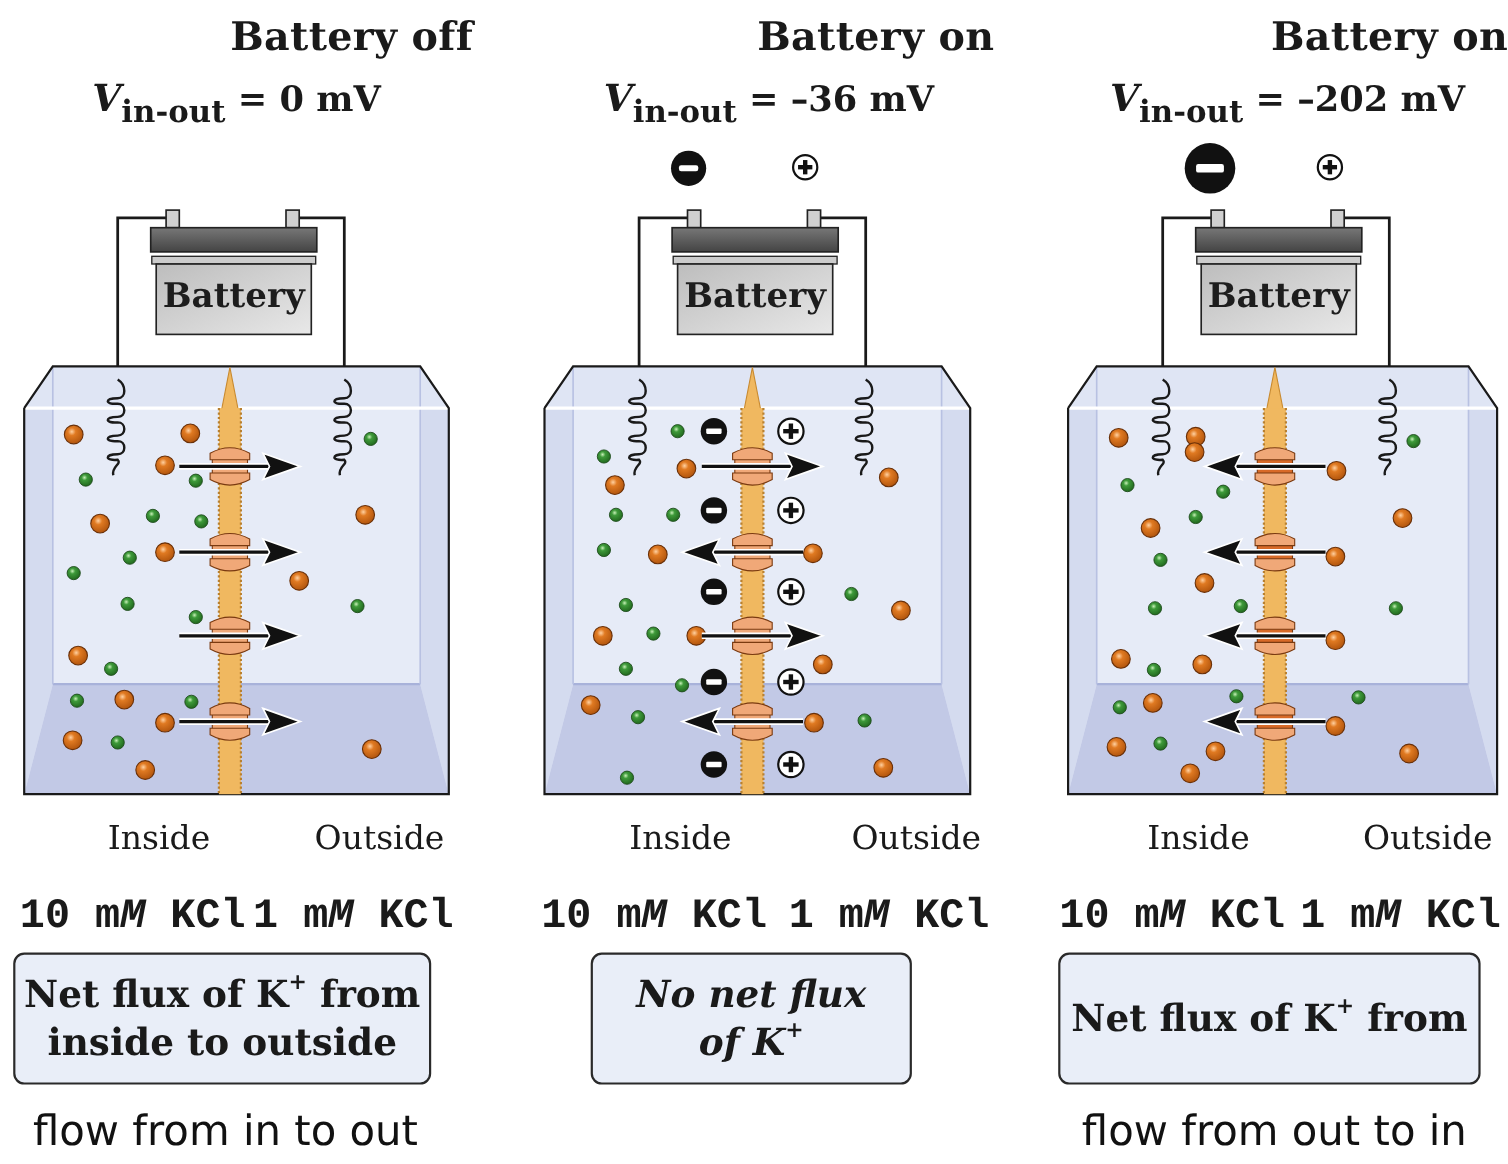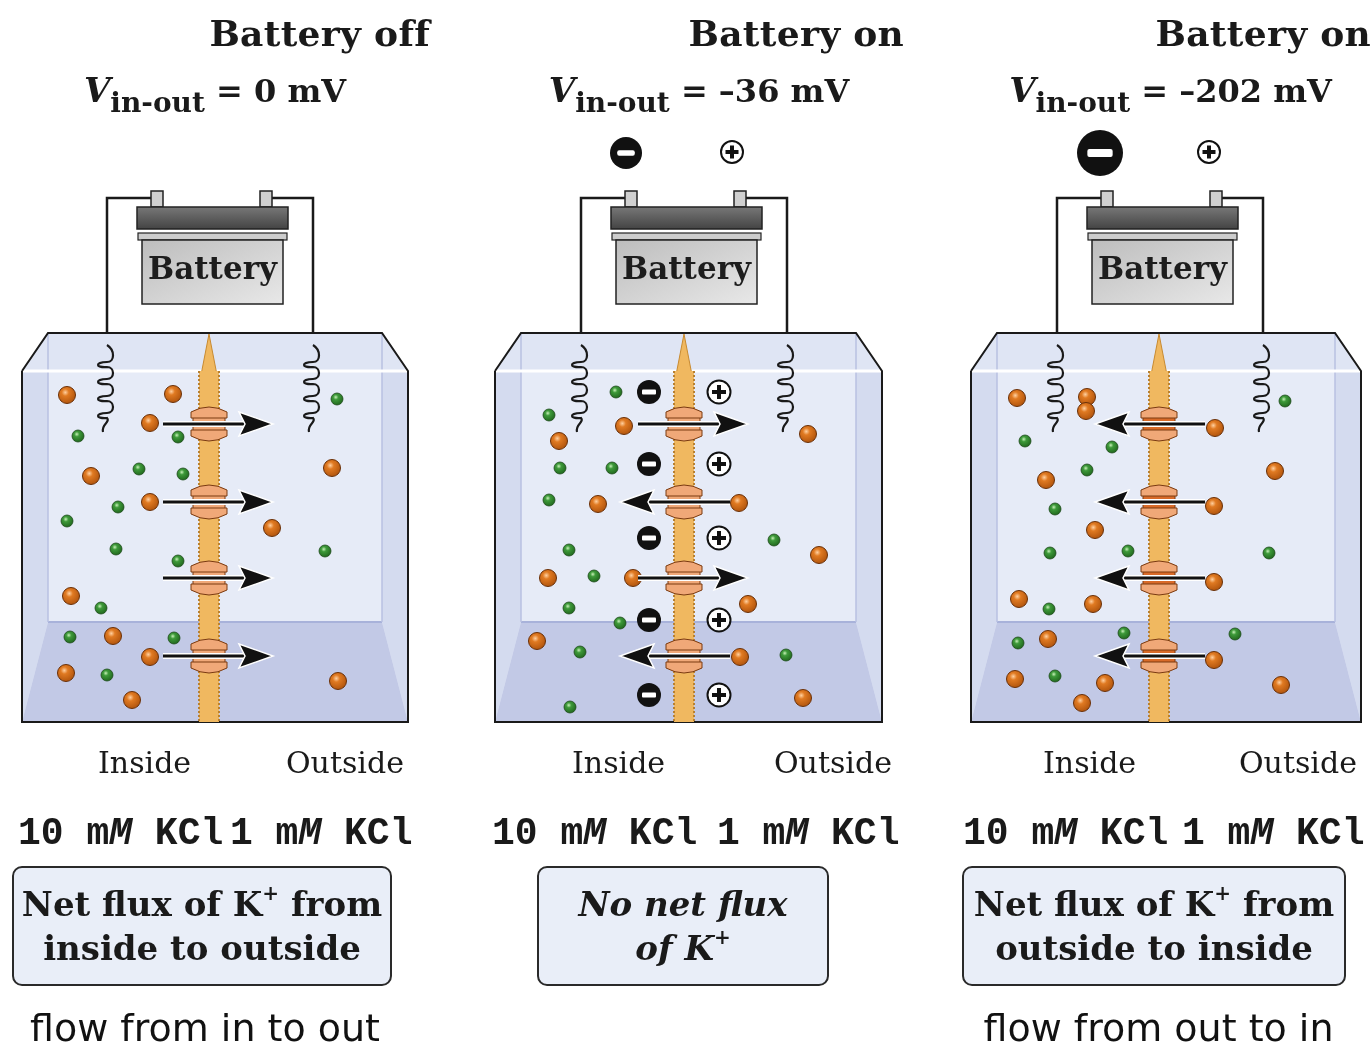--- a/index.html
+++ b/index.html
@@ -501,16 +501,15 @@
         <line x1="165" y1="656" x2="255" y2="656" stroke="#111" stroke-width="3"></line>
         <polygon points="179,644 145,656 179,668 173,656" fill="#111" stroke="#fff" stroke-width="1.5"></polygon>
       </g>
     </svg>
   <div class="lbl" style="left:55px;top:745px;">Inside</div>
   <div class="lbl" style="left:251px;top:745px;">Outside</div>
   <div class="conc" style="left:13px;top:812px;"><span>10 m</span><i>M</i><span> KCl</span></div>
   <div class="conc" style="left:232px;top:812px;"><span>1 m</span><i>M</i><span> KCl</span></div>
   <div class="box" style="left:12px;width:384px;">
     <div><span>Net flux of K</span><sup>+</sup><span> from</span></div>
-    <div>outside to inside</div>
   </div>
   <div class="caption" style="left:-2px;">flow from out to in</div>
 </div>
 
 </body></html>

